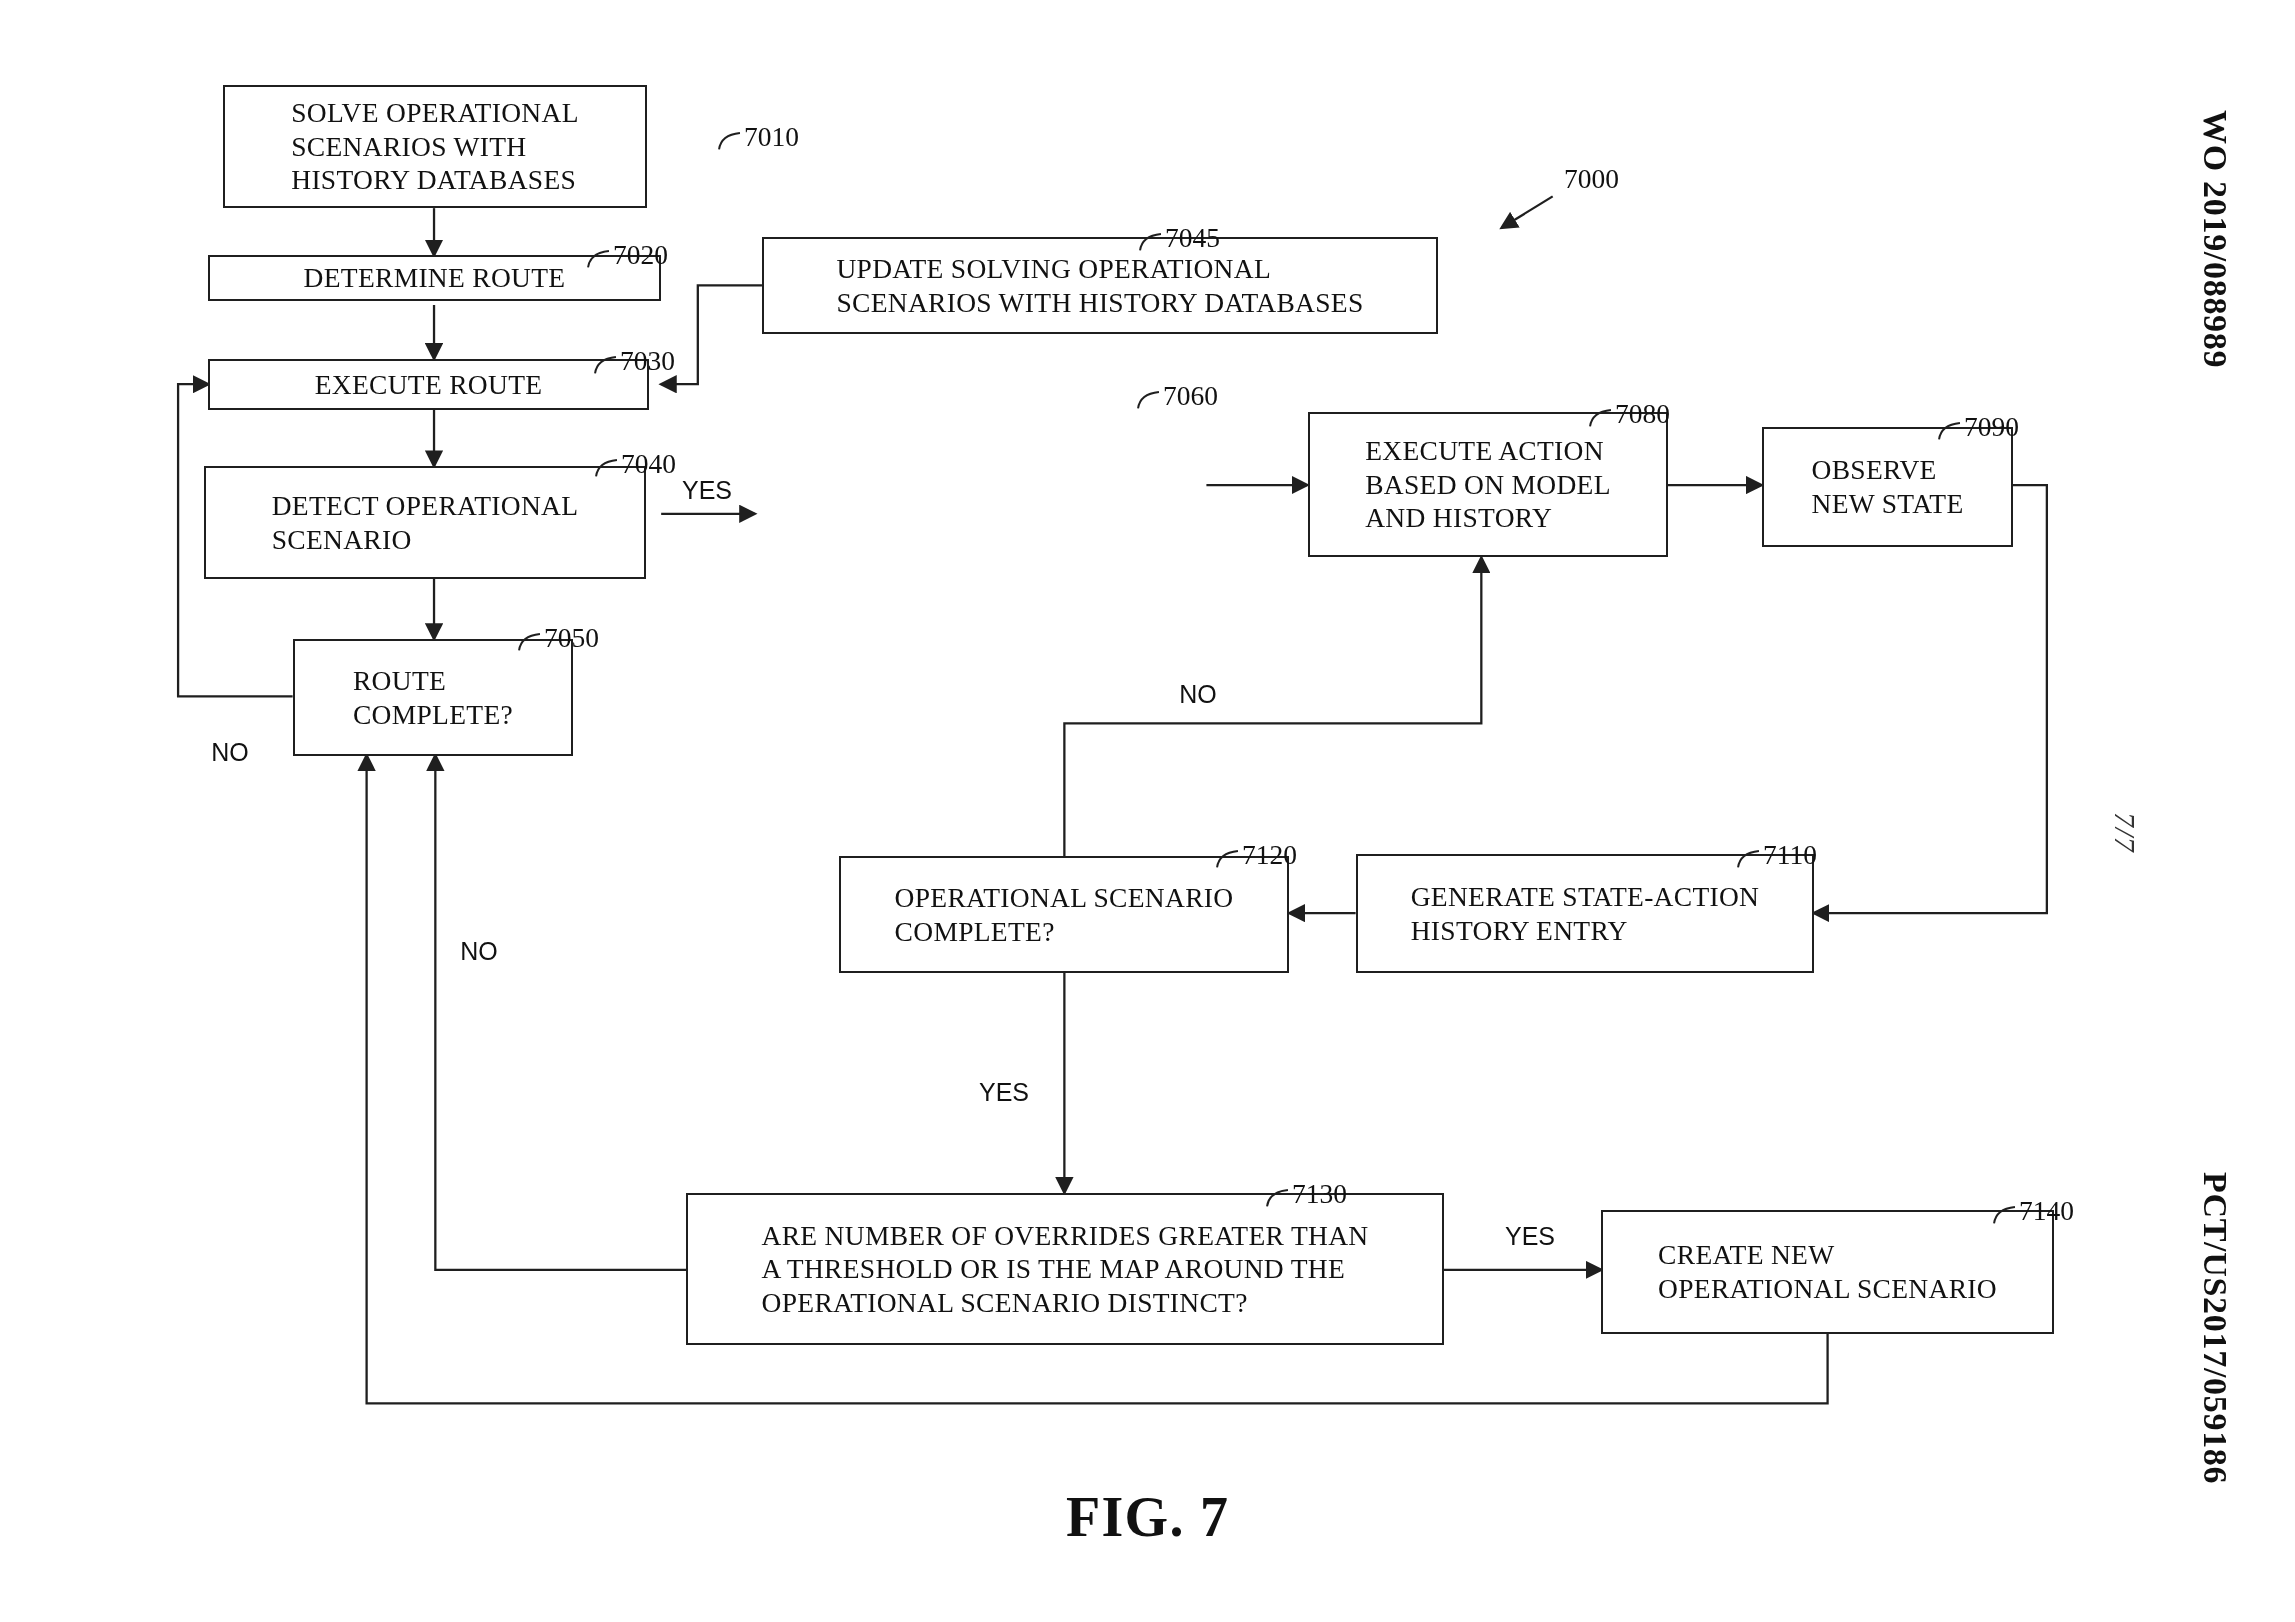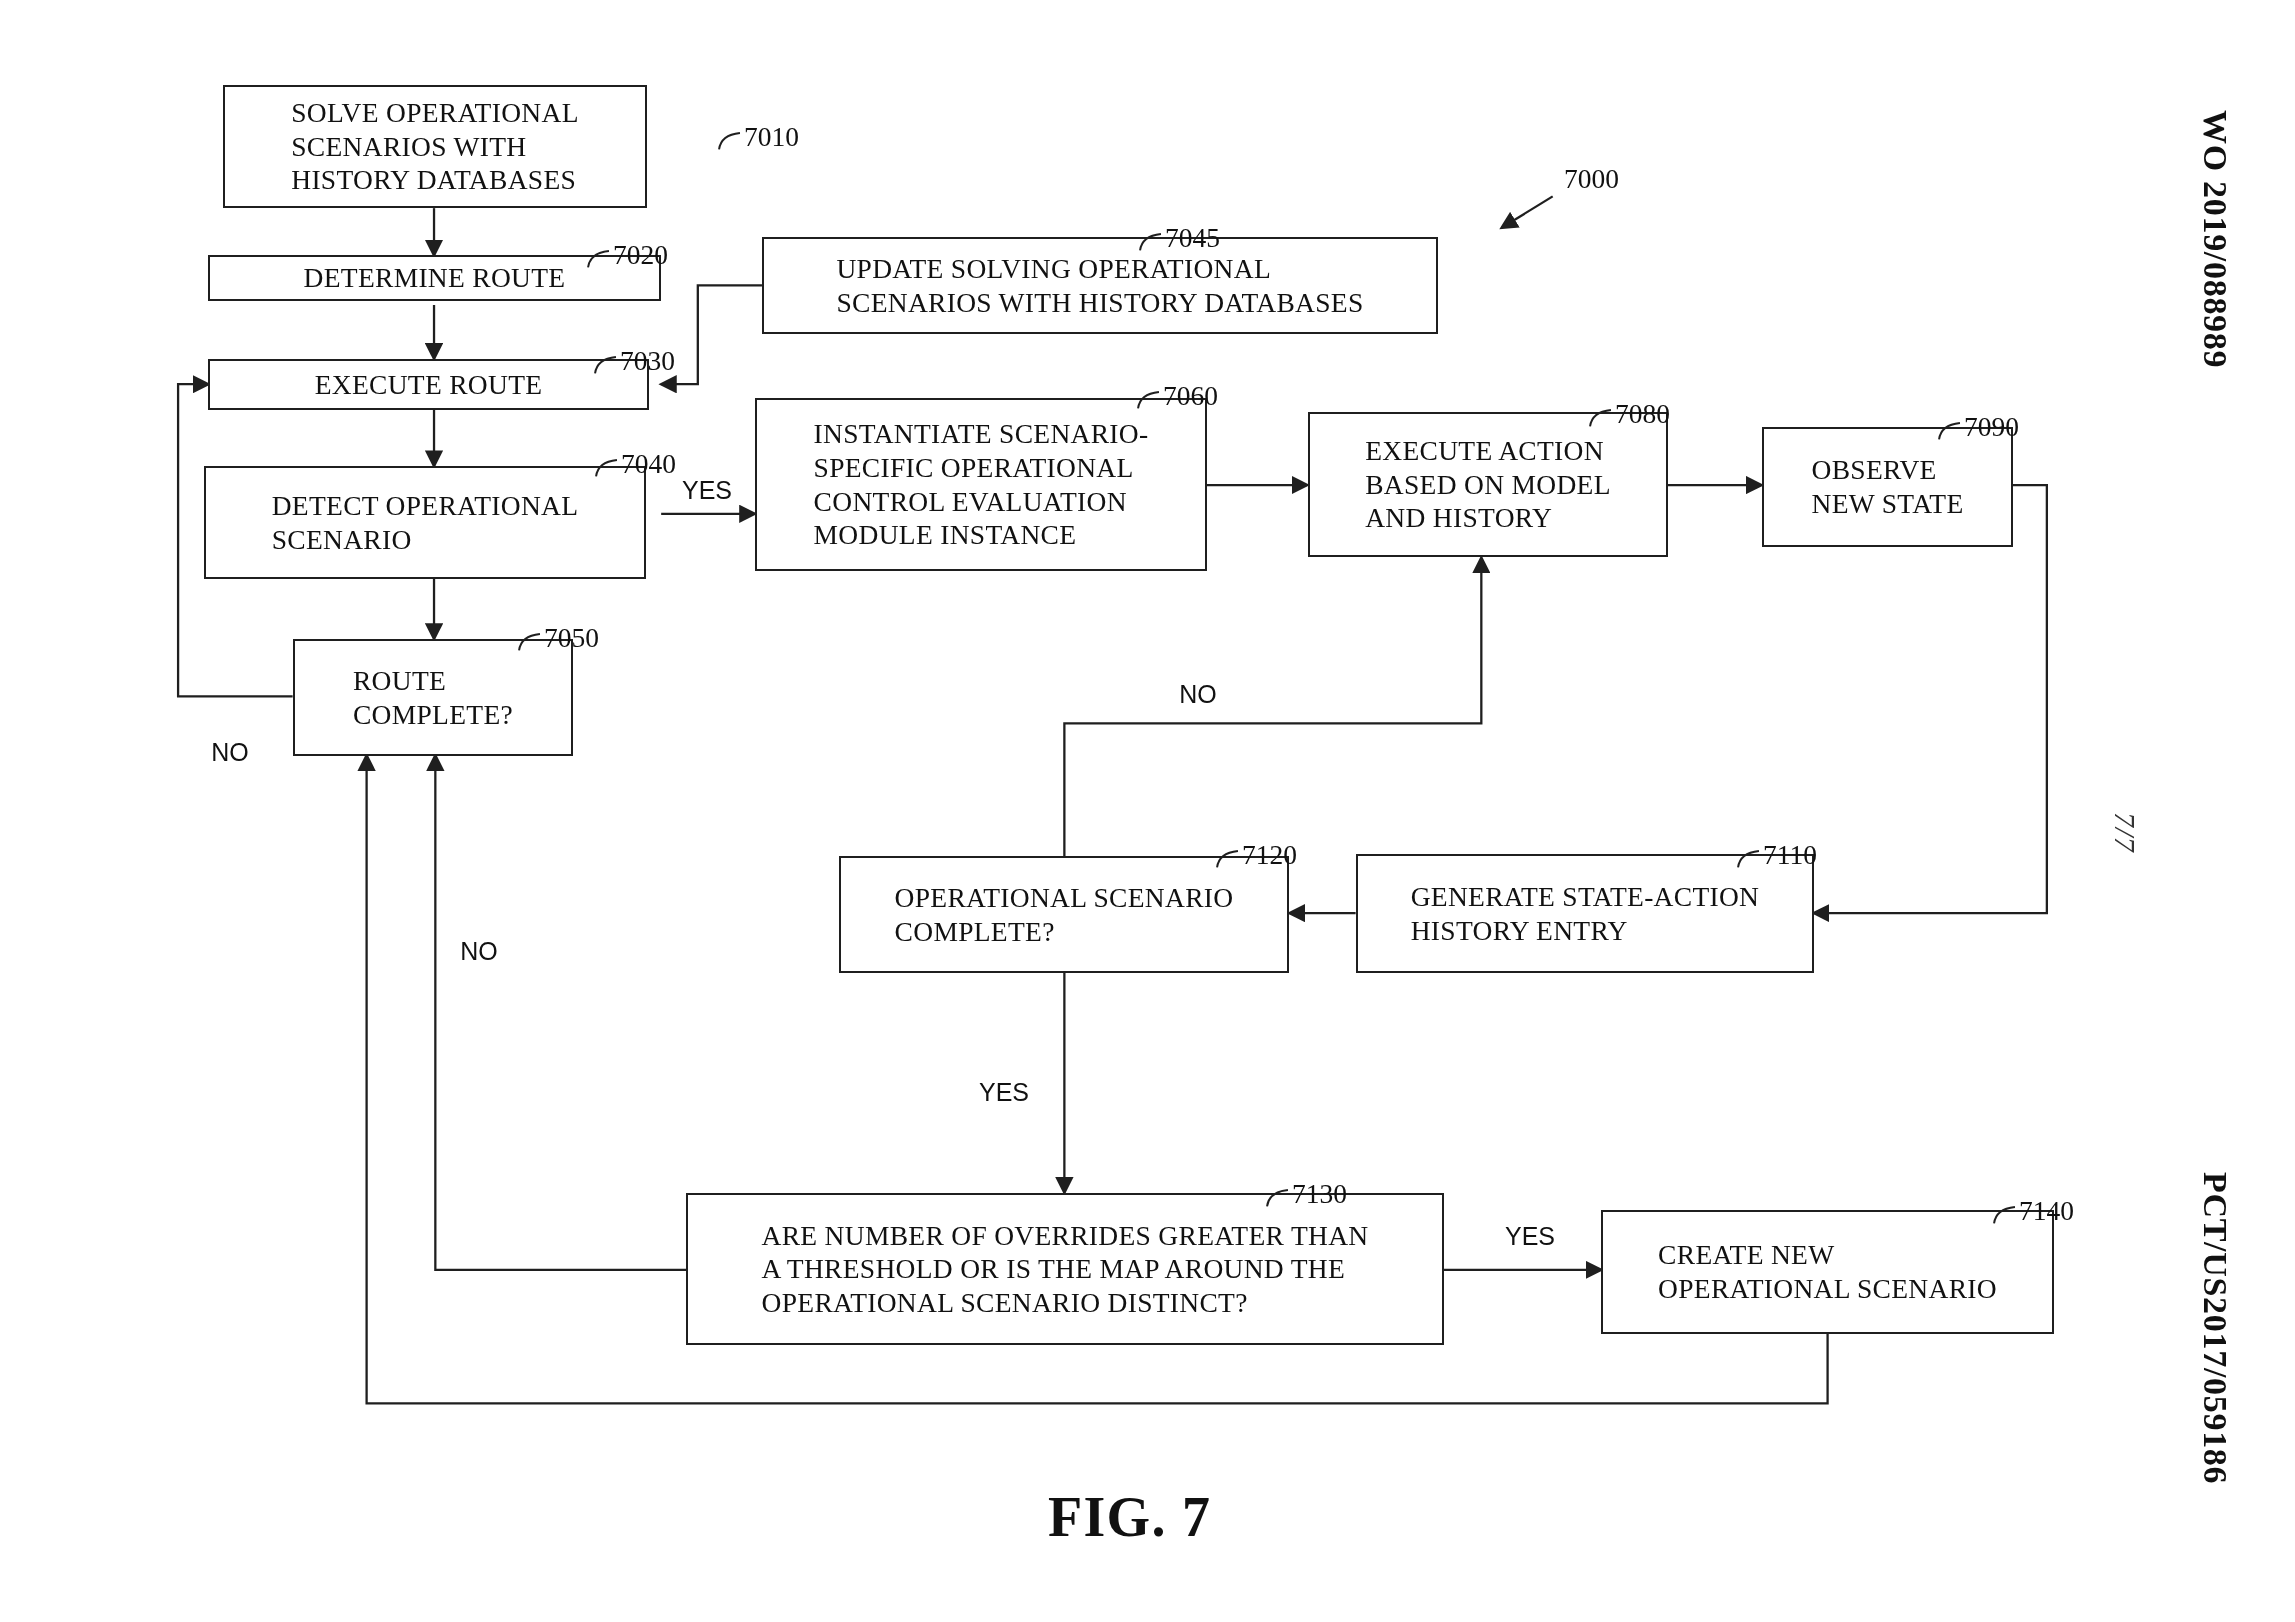--- a/index.html
+++ b/index.html
@@ -72,20 +72,21 @@
     font-size:30px;
     color:#333333;
   }
   .figcaption {
     position:absolute;
     font-family:"Liberation Serif", serif;
     font-weight:bold;
     font-size:56px;
     color:#111111;
     letter-spacing:1.3px;
+    margin-left:18px;
   }
 </style>
 </head>
 <body>
 
 <div class="page">
 
   <svg class="wires" viewBox="0 0 3506 2478" fill="none" stroke="#1f1f1f" stroke-width="3.5">
     <defs>
       <marker id="arrow" viewBox="0 0 10 10" refX="8.5" refY="5" markerWidth="8" markerHeight="8" orient="auto-start-reverse">
@@ -127,26 +128,20 @@
 SCENARIO</span>
   </div>
   <div class="node" style="left:293px;top:639px;width:280px;height:117px">
     <span class="lbl">ROUTE
 COMPLETE?</span>
   </div>
   <div class="node" style="left:762px;top:237px;width:676px;height:97px">
     <span class="lbl">UPDATE SOLVING OPERATIONAL
 SCENARIOS WITH HISTORY DATABASES</span>
   </div>
-  <div class="node" style="left:755px;top:398px;width:452px;height:173px">
-    <span class="lbl">INSTANTIATE SCENARIO-
-SPECIFIC OPERATIONAL
-CONTROL EVALUATION
-MODULE INSTANCE</span>
-  </div>
   <div class="node" style="left:1308px;top:412px;width:360px;height:145px">
     <span class="lbl">EXECUTE ACTION
 BASED ON MODEL
 AND HISTORY</span>
   </div>
   <div class="node" style="left:1762px;top:427px;width:251px;height:120px">
     <span class="lbl">OBSERVE
 NEW STATE</span>
   </div>
   <div class="node" style="left:1356px;top:854px;width:458px;height:119px">

